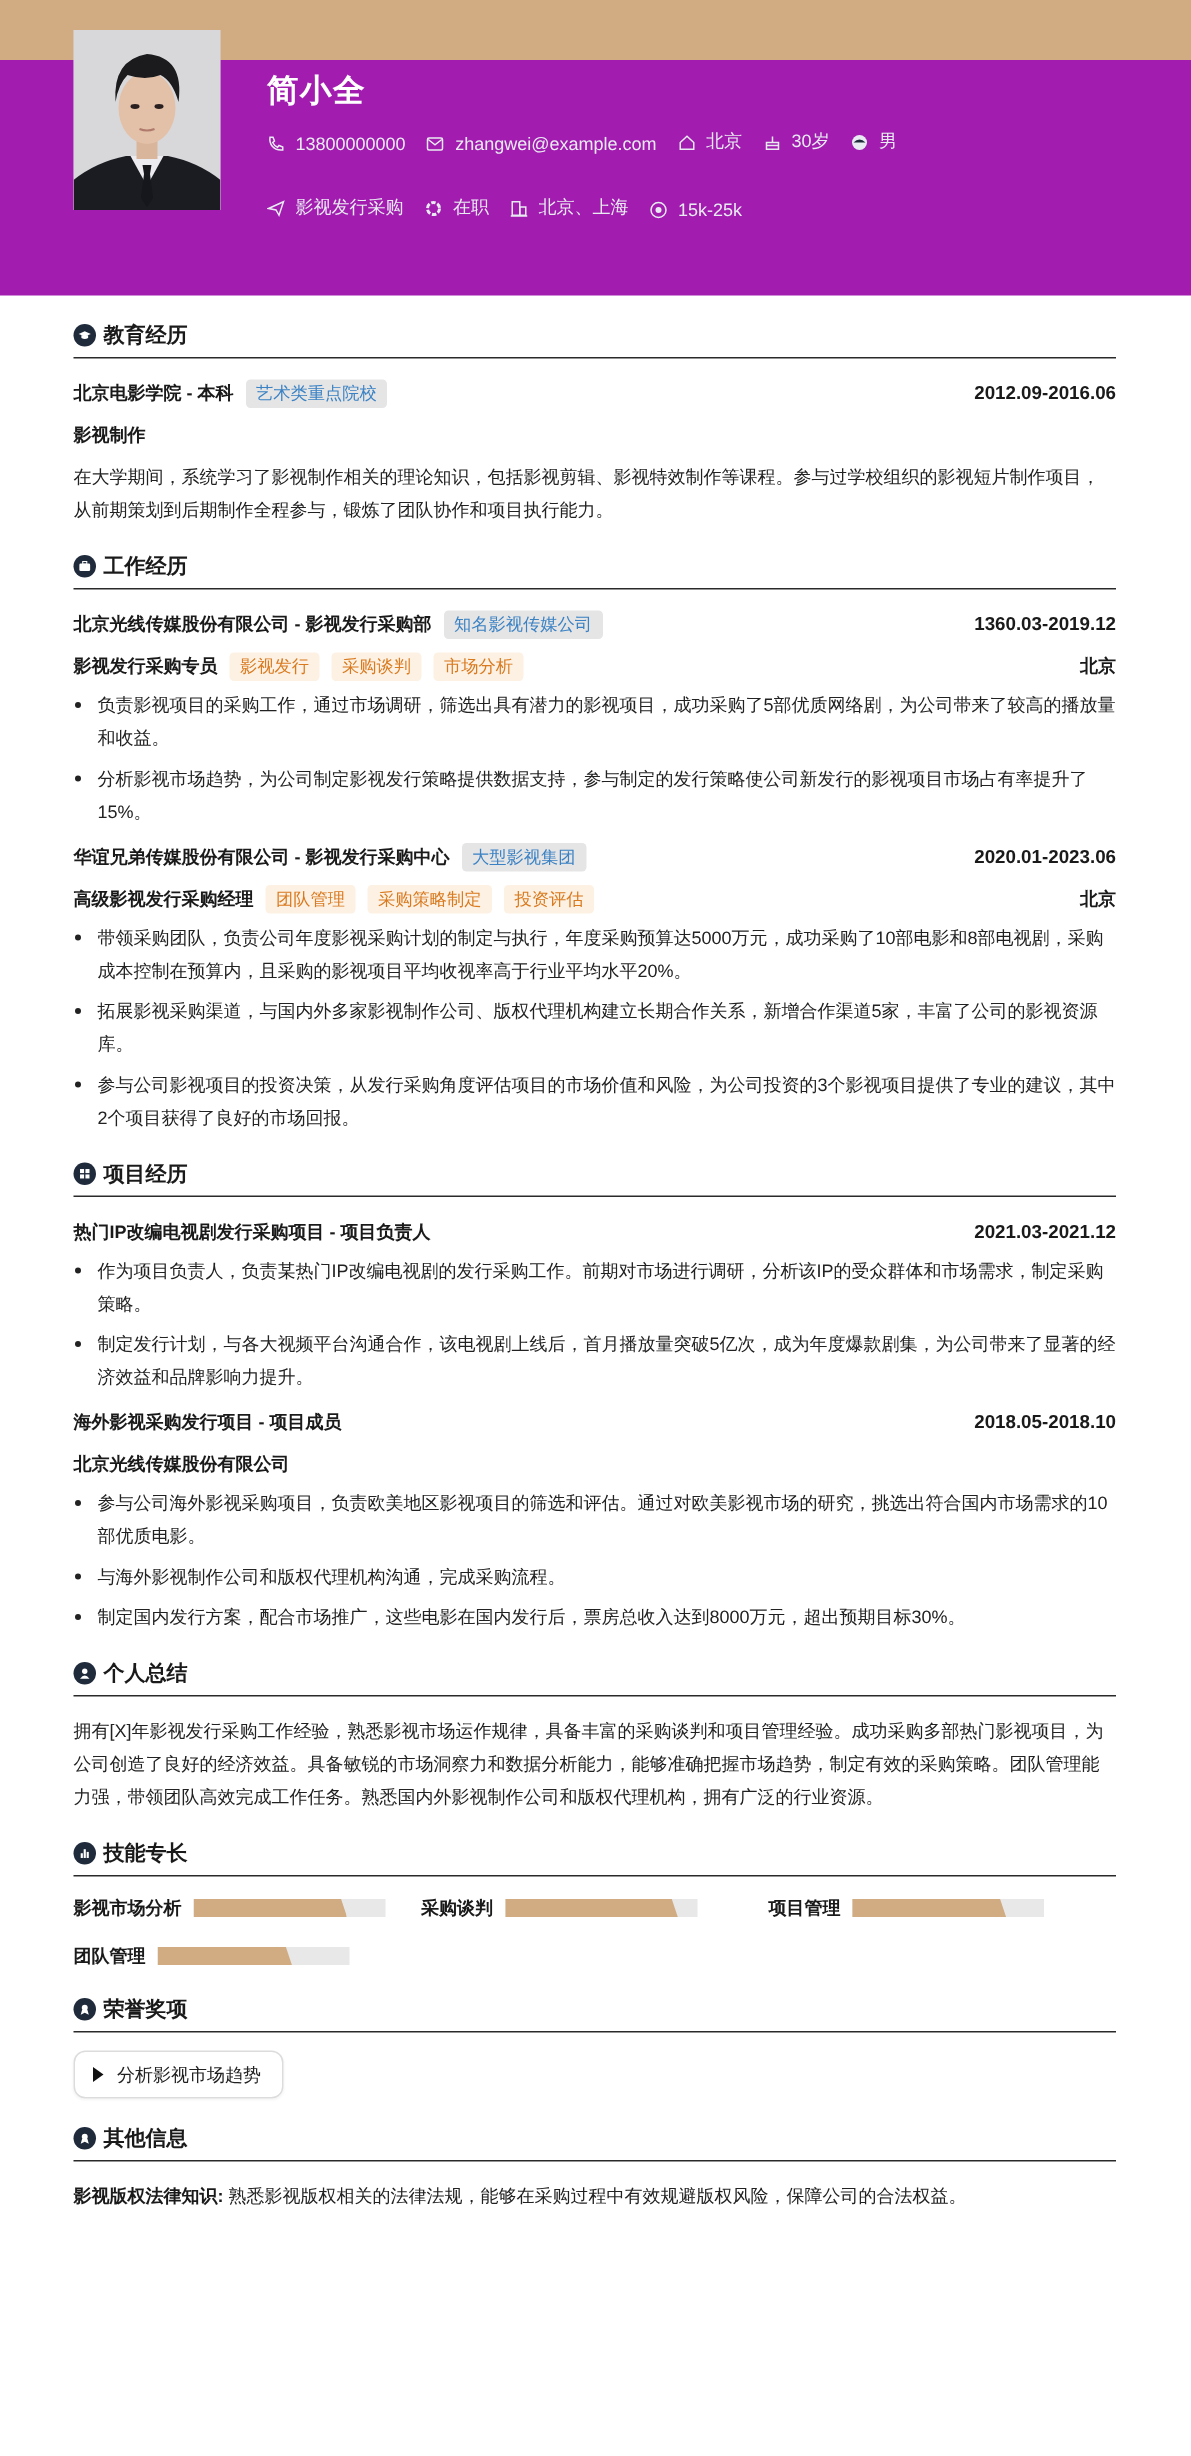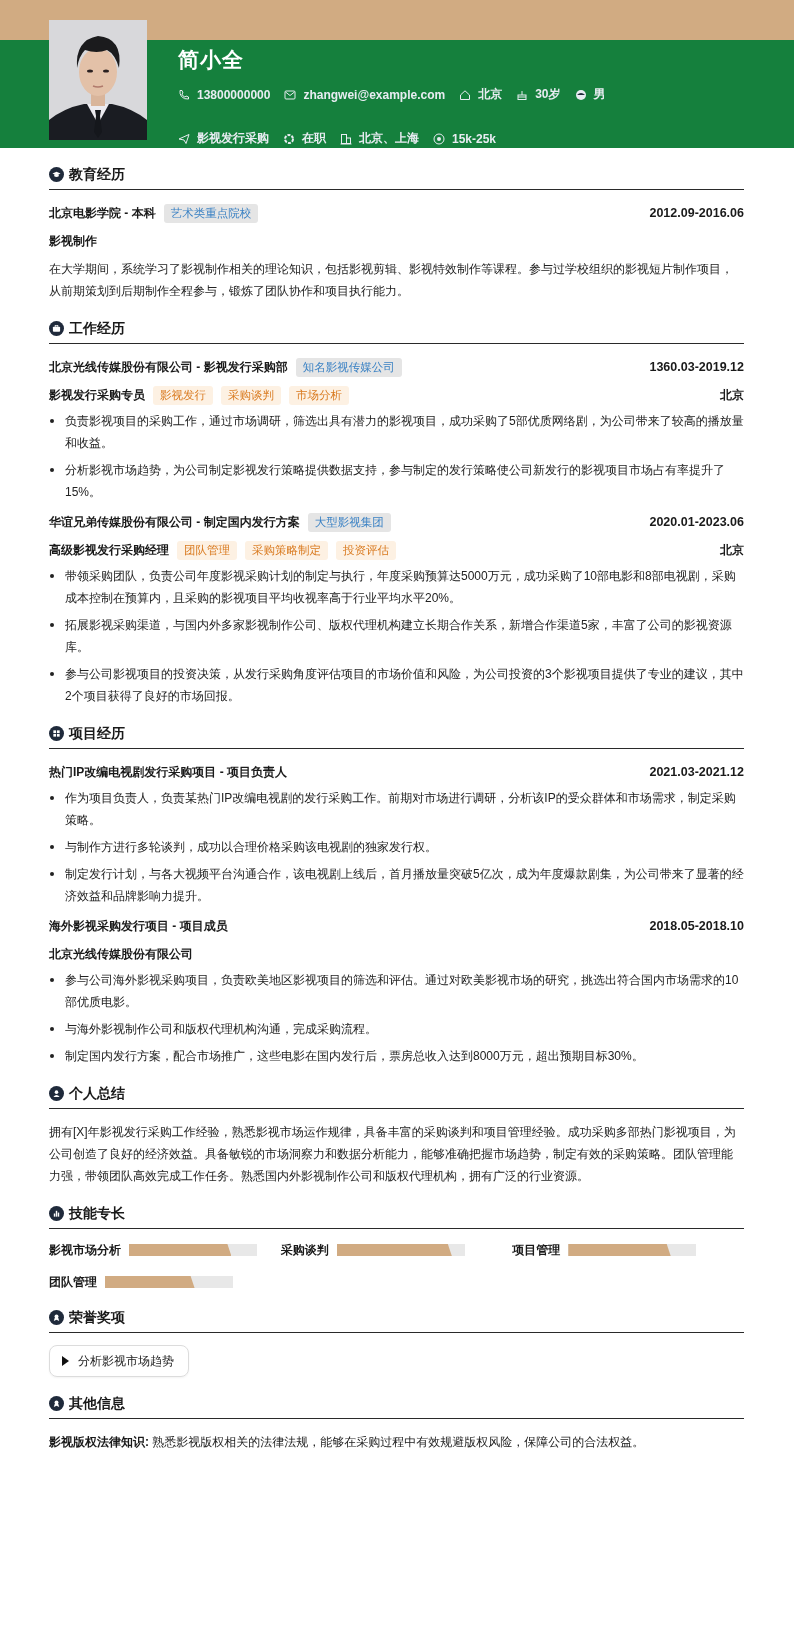--- a/index.html
+++ b/index.html
@@ -1,24 +1,24 @@
 <!DOCTYPE html>
 <html><head>
 <meta charset="utf-8">
 <style>
   * { box-sizing: border-box; margin: 0; padding: 0; }
   html, body { width: 794px; background: #ffffff; }
   body { font-family: "Liberation Sans", "DejaVu Sans", sans-serif; color: #1f1f1f; font-size: 12px; }
 
   .top-band { height: 40px; background: #d1ab82; }
-  .header { position: relative; height: 108px; background: #15803d; color: #fff; }
+  .header { position: relative; height: 157px; background: #a21caf; color: #fff; }
   .photo { position: absolute; left: 49px; top: -20px; width: 98px; height: 120px; background: #d9d9dc; overflow: hidden; }
   .photo svg { display: block; }
   .name { position: absolute; left: 178px; top: 6px; font-size: 21px; font-weight: bold; letter-spacing: 1px; }
-  .info-row { position: absolute; left: 178px; display: flex; align-items: center; font-size: 12px; color: #e8ecf2; font-weight: bold; }
+  .info-row { position: absolute; left: 178px; display: flex; align-items: flex-end; font-size: 12px; color: #e8ecf2; }
   .info-row.r1 { top: 46px; }
   .info-row.r2 { top: 90px; }
   .info-item { display: flex; align-items: center; margin-right: 14px; }
   .info-item svg { width: 12px; height: 12px; margin-right: 7px; }
 
   .content { padding: 0 50px 0 49px; }
   .section { margin-top: 18px; }
   .sec-head { display: flex; align-items: center; height: 24px; border-bottom: 1.5px solid #2a2a2a; padding-bottom: 6px; margin-bottom: 12px; }
   .sec-icon { width: 15px; height: 15px; border-radius: 50%; background: #1f2a3b; margin-right: 5px; display: flex; align-items: center; justify-content: center; }
   .sec-icon svg { width: 9px; height: 9px; }
@@ -192,21 +192,21 @@
       </div>
       <ul class="bullets">
         <li>负责影视项目的采购工作，通过市场调研，筛选出具有潜力的影视项目，成功采购了5部优质网络剧，为公司带来了较高的播放量和收益。</li>
         <li>分析影视市场趋势，为公司制定影视发行策略提供数据支持，参与制定的发行策略使公司新发行的影视项目市场占有率提升了15%。</li>
       </ul>
     </div>
 
     <div class="entry">
       <div class="row">
         <div class="row-left">
-          <span class="b">华谊兄弟传媒股份有限公司 - 制定国内发行方案</span>
+          <span class="b">华谊兄弟传媒股份有限公司 - 影视发行采购中心</span>
           <span class="tag blue">大型影视集团</span>
         </div>
         <span class="date">2020.01-2023.06</span>
       </div>
       <div class="row sub">
         <div class="row-left">
           <span class="b">高级影视发行采购经理</span>
           <span class="tag orange">团队管理</span>
           <span class="tag orange">采购策略制定</span>
           <span class="tag orange">投资评估</span>
@@ -234,21 +234,20 @@
       <span class="sec-title">项目经历</span>
     </div>
 
     <div class="entry">
       <div class="row">
         <span class="b">热门IP改编电视剧发行采购项目 - 项目负责人</span>
         <span class="date">2021.03-2021.12</span>
       </div>
       <ul class="bullets">
         <li>作为项目负责人，负责某热门IP改编电视剧的发行采购工作。前期对市场进行调研，分析该IP的受众群体和市场需求，制定采购策略。</li>
-        <li>与制作方进行多轮谈判，成功以合理价格采购该电视剧的独家发行权。</li>
         <li>制定发行计划，与各大视频平台沟通合作，该电视剧上线后，首月播放量突破5亿次，成为年度爆款剧集，为公司带来了显著的经济效益和品牌影响力提升。</li>
       </ul>
     </div>
 
     <div class="entry">
       <div class="row">
         <span class="b">海外影视采购发行项目 - 项目成员</span>
         <span class="date">2018.05-2018.10</span>
       </div>
       <div class="row sub">

